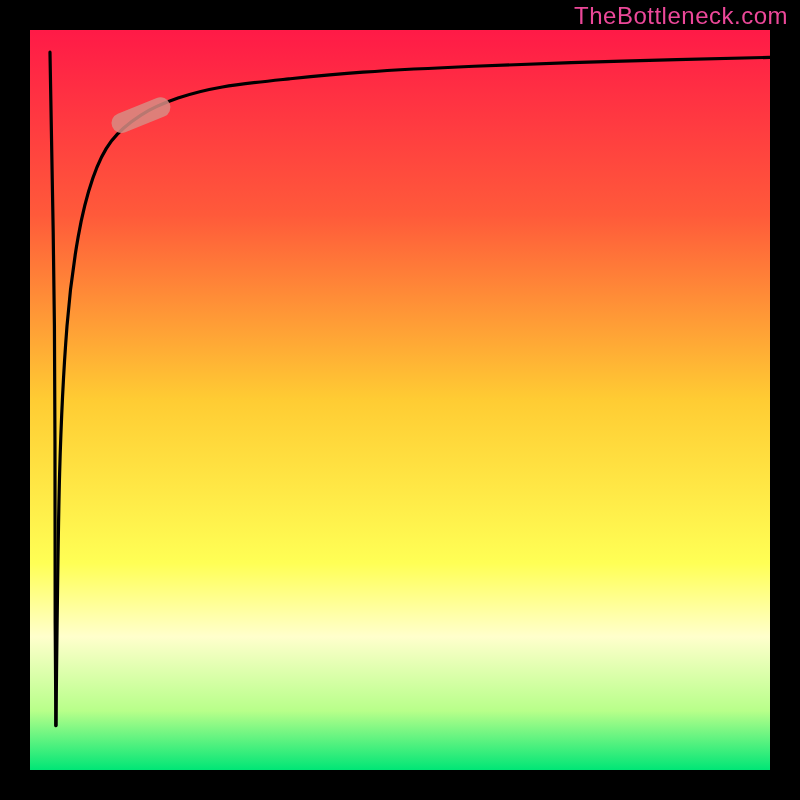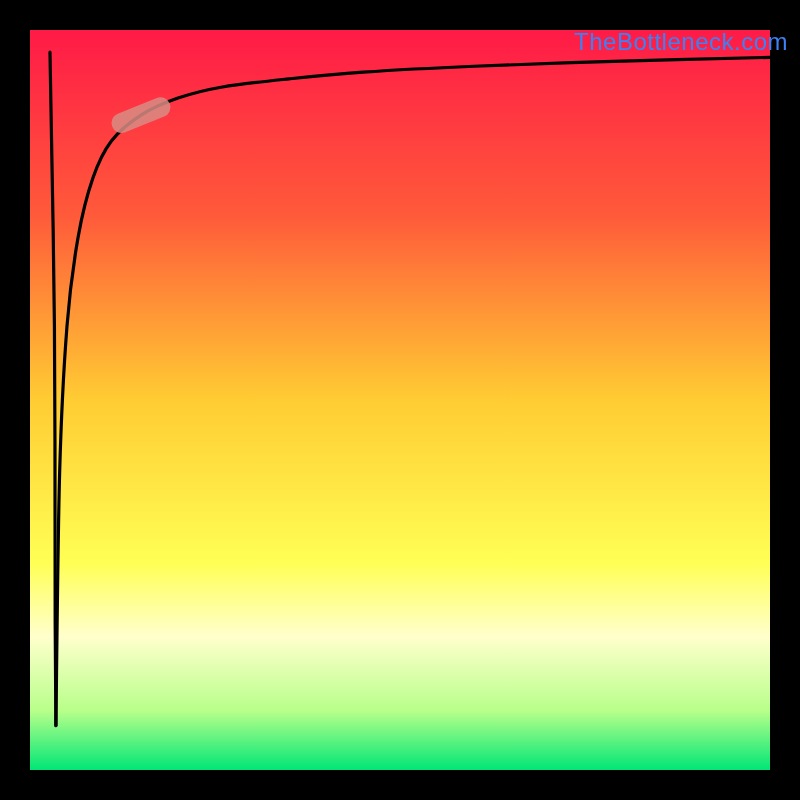--- a/index.html
+++ b/index.html
@@ -13,25 +13,24 @@
   .frame {
     position: relative;
     width: 800px;
     height: 800px;
   }
   .watermark {
     position: absolute;
     top: 2px;
     right: 12px;
     font-size: 24px;
-    color: #3b82f6;
+    color: #ec4899;
     letter-spacing: 0.5px;
     z-index: 5;
     user-select: none;
-    margin-top: 26px;
   }
   svg.plot {
     position: absolute;
     top: 0;
     left: 0;
     width: 800px;
     height: 800px;
   }
 </style>
 </head>

